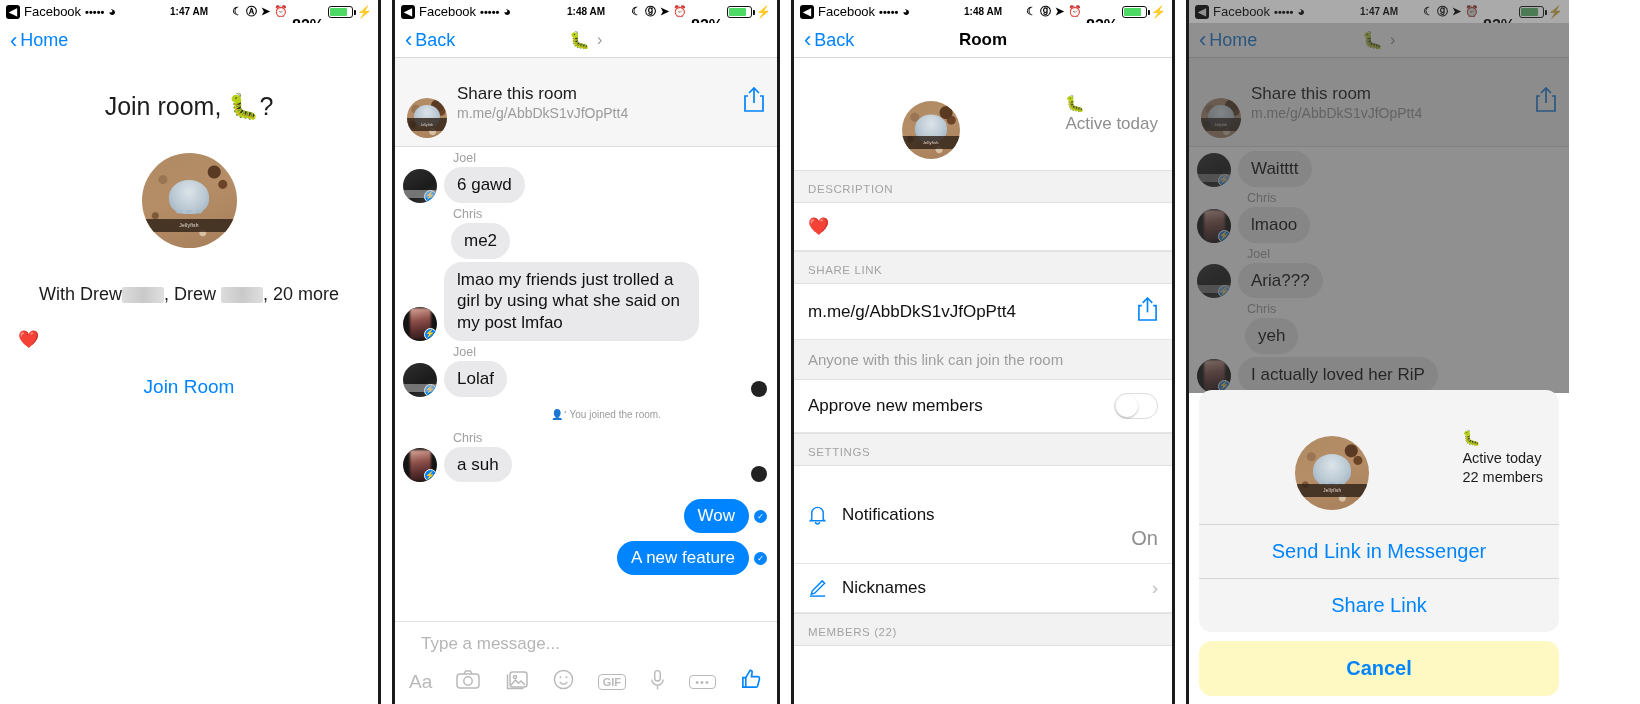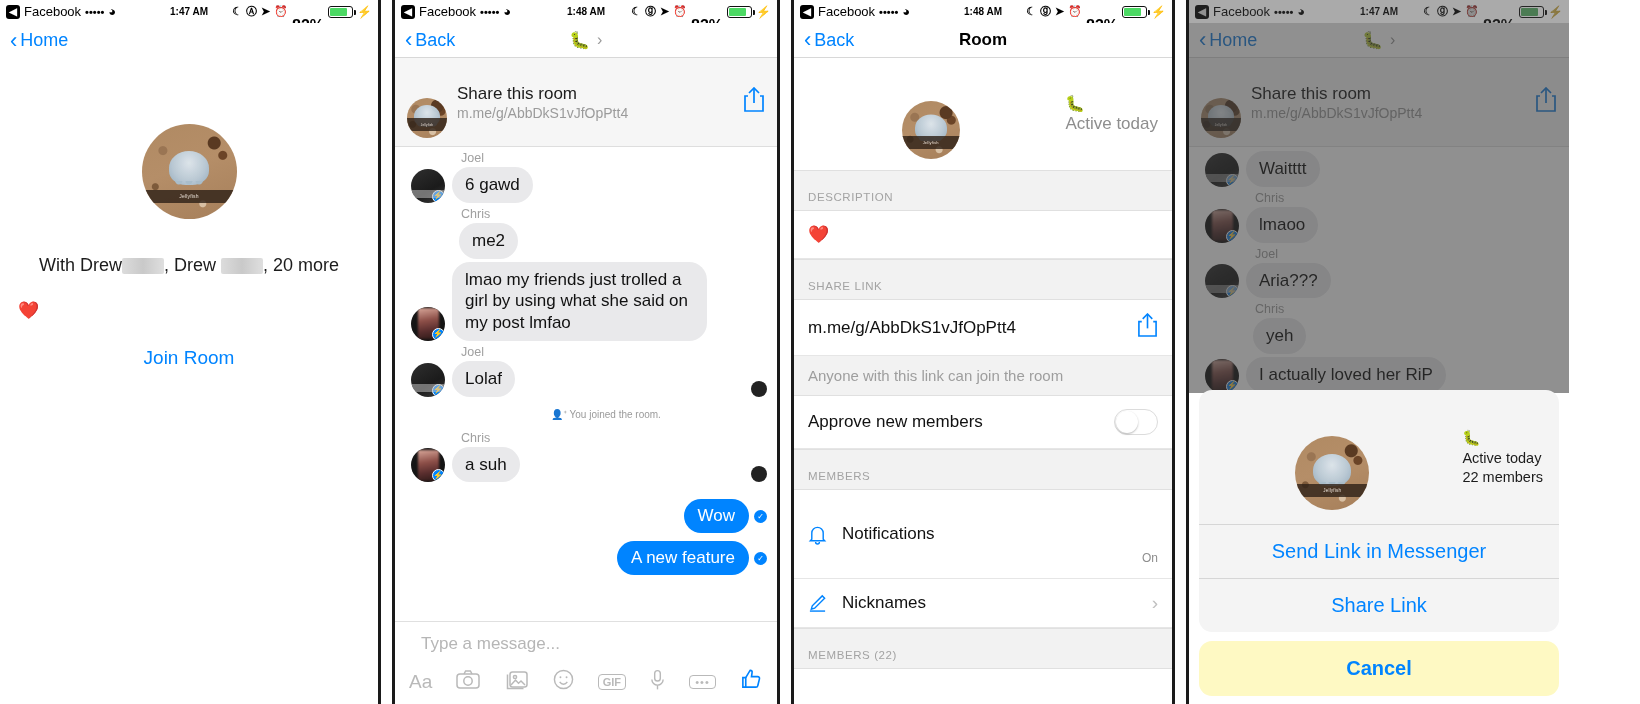--- a/index.html
+++ b/index.html
@@ -134,21 +134,21 @@
     border-bottom: 1px solid #dedede;
   }
   .share-av { width: 40px; height: 40px; flex: 0 0 40px; }
   .share-txt { flex: 1; min-width: 0; }
   .share-title { font-size: 17px; color: #1c1c1c; }
   .share-sub { font-size: 14px; color: #9b9b9b; margin-top: 1px; }
   .share-icon { flex: 0 0 auto; color: #0084ff; }
 
   
   .chat { position: relative; background: #fff; }
-  .msg-group { padding: 4px 10px 0 16px; }
+  .msg-group { padding: 4px 10px 0 8px; }
   .msg-name { font-size: 12.5px; color: #a0a0a0; margin-left: 50px; margin-bottom: 2px; }
   .msg-line { display: flex; align-items: flex-end; gap: 7px; }
   .bub-av {
     width: 34px; height: 34px; flex: 0 0 34px; border-radius: 50%;
     position: relative; overflow: hidden; background: #2a2a2a;
   }
   .bub-av.joel { background: linear-gradient(150deg,#2f2f2f 0%, #1b1b1b 60%, #3c3c3c 100%); }
   .bub-av.joel::after {
     content:""; position:absolute; left:0; right:0; bottom:5px; height:8px;
     background:#bdbdbd; opacity:.55;
@@ -209,37 +209,37 @@
   }
   .thumb { color: #0084ff; font-size: 21px; }
 
   
   .room-head { display: flex; align-items: center; gap: 12px; padding: 11px 14px; background: #fff; }
   .room-head .avatar2 { width: 58px; height: 58px; flex: 0 0 58px; }
   .room-meta .cat2 { font-size: 16px; }
   .room-meta .active { font-size: 17px; color: #8e8e8e; margin-top: 1px; }
   .sec-head {
     background: #f2f2f2; color: #a3a3a3; font-size: 11.5px;
-    letter-spacing: .6px; padding: 20px 14px 7px;
+    letter-spacing: .6px; padding: 12px 14px 7px;
     border-top: 1px solid #e0e0e0; border-bottom: 1px solid #e0e0e0;
   }
   .row {
     background: #fff; padding: 13px 14px; display: flex; align-items: center;
     border-bottom: 1px solid #e6e6e6; min-height: 48px;
   }
   .row .lbl { font-size: 17px; color: #111; }
   .row .desc-heart { font-size: 17px; }
   .row .link { font-size: 17px; color: #111; flex: 1; }
   .row .share2 { color: #0084ff; }
   .row-note {
     background: #f2f2f2; color: #9e9e9e; font-size: 15px;
     padding: 11px 14px; border-bottom: 1px solid #e0e0e0;
   }
   .row .right { margin-left: auto; display: flex; align-items: center; gap: 8px; }
-  .row .val { font-size: 12px; color: #8e8e8e; margin-top: 48px; }
+  .row .val { font-size: 20px; color: #8e8e8e; margin-top: 48px; }
   .row .chev { color: #c0c0c0; font-size: 19px; font-weight: 300; }
   .toggle {
     width: 44px; height: 26px; border-radius: 13px;
     border: 1.3px solid #dcdcdc; background: #fff; position: relative;
   }
   .toggle i {
     position: absolute; left: 1px; top: 1px; width: 22px; height: 22px;
     background: #fff; border-radius: 50%; box-shadow: 0 1px 2px rgba(0,0,0,.28);
   }
   .row .ico { width: 34px; flex: 0 0 34px; color: #0084ff; font-size: 19px; display:flex; align-items:center; }
@@ -291,20 +291,21 @@
         <span class="bolt">⚡</span>
       </div>
     </div>
     <div class="navbar" style="border-bottom:none">
       <div class="nav-back">
         <span class="nav-chev">‹</span>
         <span>Home</span>
       </div>
     </div>
     <div class="p1-body">
+      <div class="p1-title">Join room, 🐛?</div>
       <div class="avatar">
         <div class="jelly"></div>
         <div class="av-band">
           <span>Jellyfish</span>
         </div>
       </div>
       <div class="p1-with">
         <span>With Drew</span><span class="redact"></span><span>, Drew</span> <span class="redact"></span><span>, 20 more</span>
       </div>
       <div class="p1-heart">❤️</div>
@@ -532,21 +533,21 @@
     <div class="row-note">Anyone with this link can join the room</div>
     <div class="row">
       <span class="lbl">Approve new members</span>
       <span class="right">
         <span class="toggle">
             <i></i>
           </span>
       </span>
     </div>
 
-    <div class="sec-head">MEMBERS</div>
+    <div class="sec-head">SETTINGS</div>
     <div class="row">
       <span class="ico">
         <svg width="19" height="21" viewBox="0 0 20 22" fill="none" stroke="#0084ff" stroke-width="1.5">
             <path d="M4 16V9.5a6 6 0 0112 0V16l1.5 1.5H2.5L4 16z"></path>
             <path d="M8 19a2 2 0 004 0"></path>
           </svg>
       </span>
       <span class="lbl">Notifications</span>
       <span class="right">
         <span class="val">On</span>

